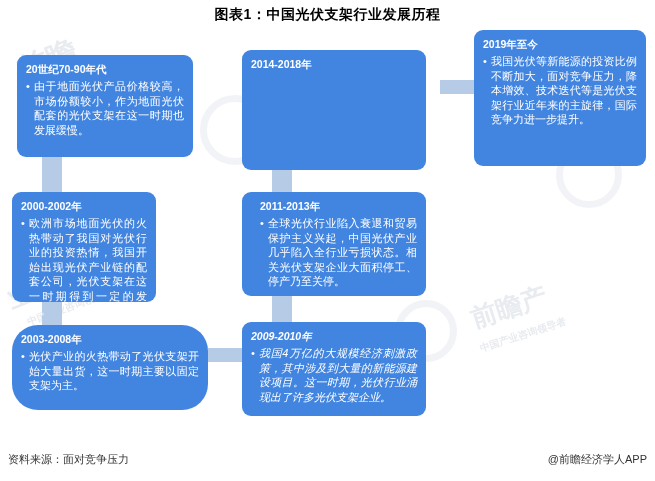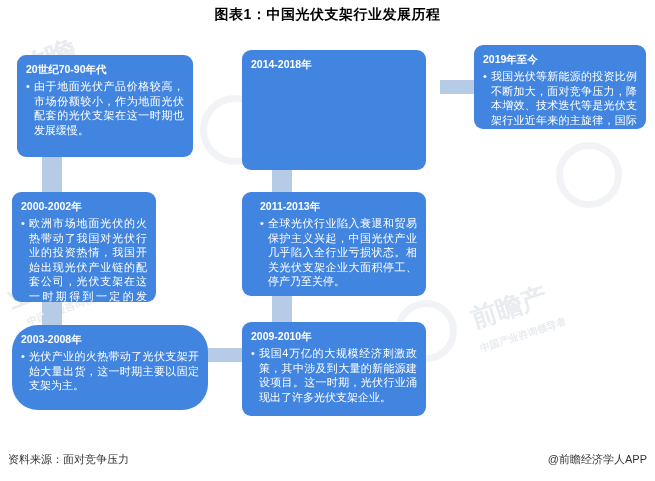--- a/index.html
+++ b/index.html
@@ -116,35 +116,35 @@
   <div class="tlbox" style="left:12px;top:192px;width:144px;height:110px;">
     <div class="tl-year">2000-2002年</div>
     <div class="tl-body">欧洲市场地面光伏的火热带动了我国对光伏行业的投资热情，我国开始出现光伏产业链的配套公司，光伏支架在这一时期得到一定的发展。</div>
   </div>
 
   <div class="tlbox" style="left:12px;top:325px;width:196px;height:85px;border-radius:26px;">
     <div class="tl-year">2003-2008年</div>
     <div class="tl-body">光伏产业的火热带动了光伏支架开始大量出货，这一时期主要以固定支架为主。</div>
   </div>
 
-  <div class="tlbox" style="left:242px;top:322px;width:184px;height:94px;">
+  <div class="tlbox" style="left:242px;top:322px;width:184px;height:94px;font-style:italic;">
     <div class="tl-year">2009-2010年</div>
     <div class="tl-body">我国4万亿的大规模经济刺激政策，其中涉及到大量的新能源建设项目。这一时期，光伏行业涌现出了许多光伏支架企业。</div>
   </div>
 
   <div class="tlbox" style="left:242px;top:192px;width:184px;height:104px;padding-left:18px;">
     <div class="tl-year">2011-2013年</div>
     <div class="tl-body">全球光伏行业陷入衰退和贸易保护主义兴起，中国光伏产业几乎陷入全行业亏损状态。相关光伏支架企业大面积停工、停产乃至关停。</div>
   </div>
 
   <div class="tlbox" style="left:242px;top:50px;width:184px;height:120px;">
     <div class="tl-year">2014-2018年</div>
   </div>
 
-  <div class="tlbox" style="left:474px;top:45px;width:172px;height:84px;">
+  <div class="tlbox" style="left:474px;top:30px;width:172px;height:136px;">
     <div class="tl-year">2019年至今</div>
     <div class="tl-body">我国光伏等新能源的投资比例不断加大，面对竞争压力，降本增效、技术迭代等是光伏支架行业近年来的主旋律，国际竞争力进一步提升。</div>
   </div>
 
   <div class="src">资料来源：面对竞争压力</div>
   <div class="brand">@前瞻经济学人APP</div>
 
 </div>
 
 </body></html>

